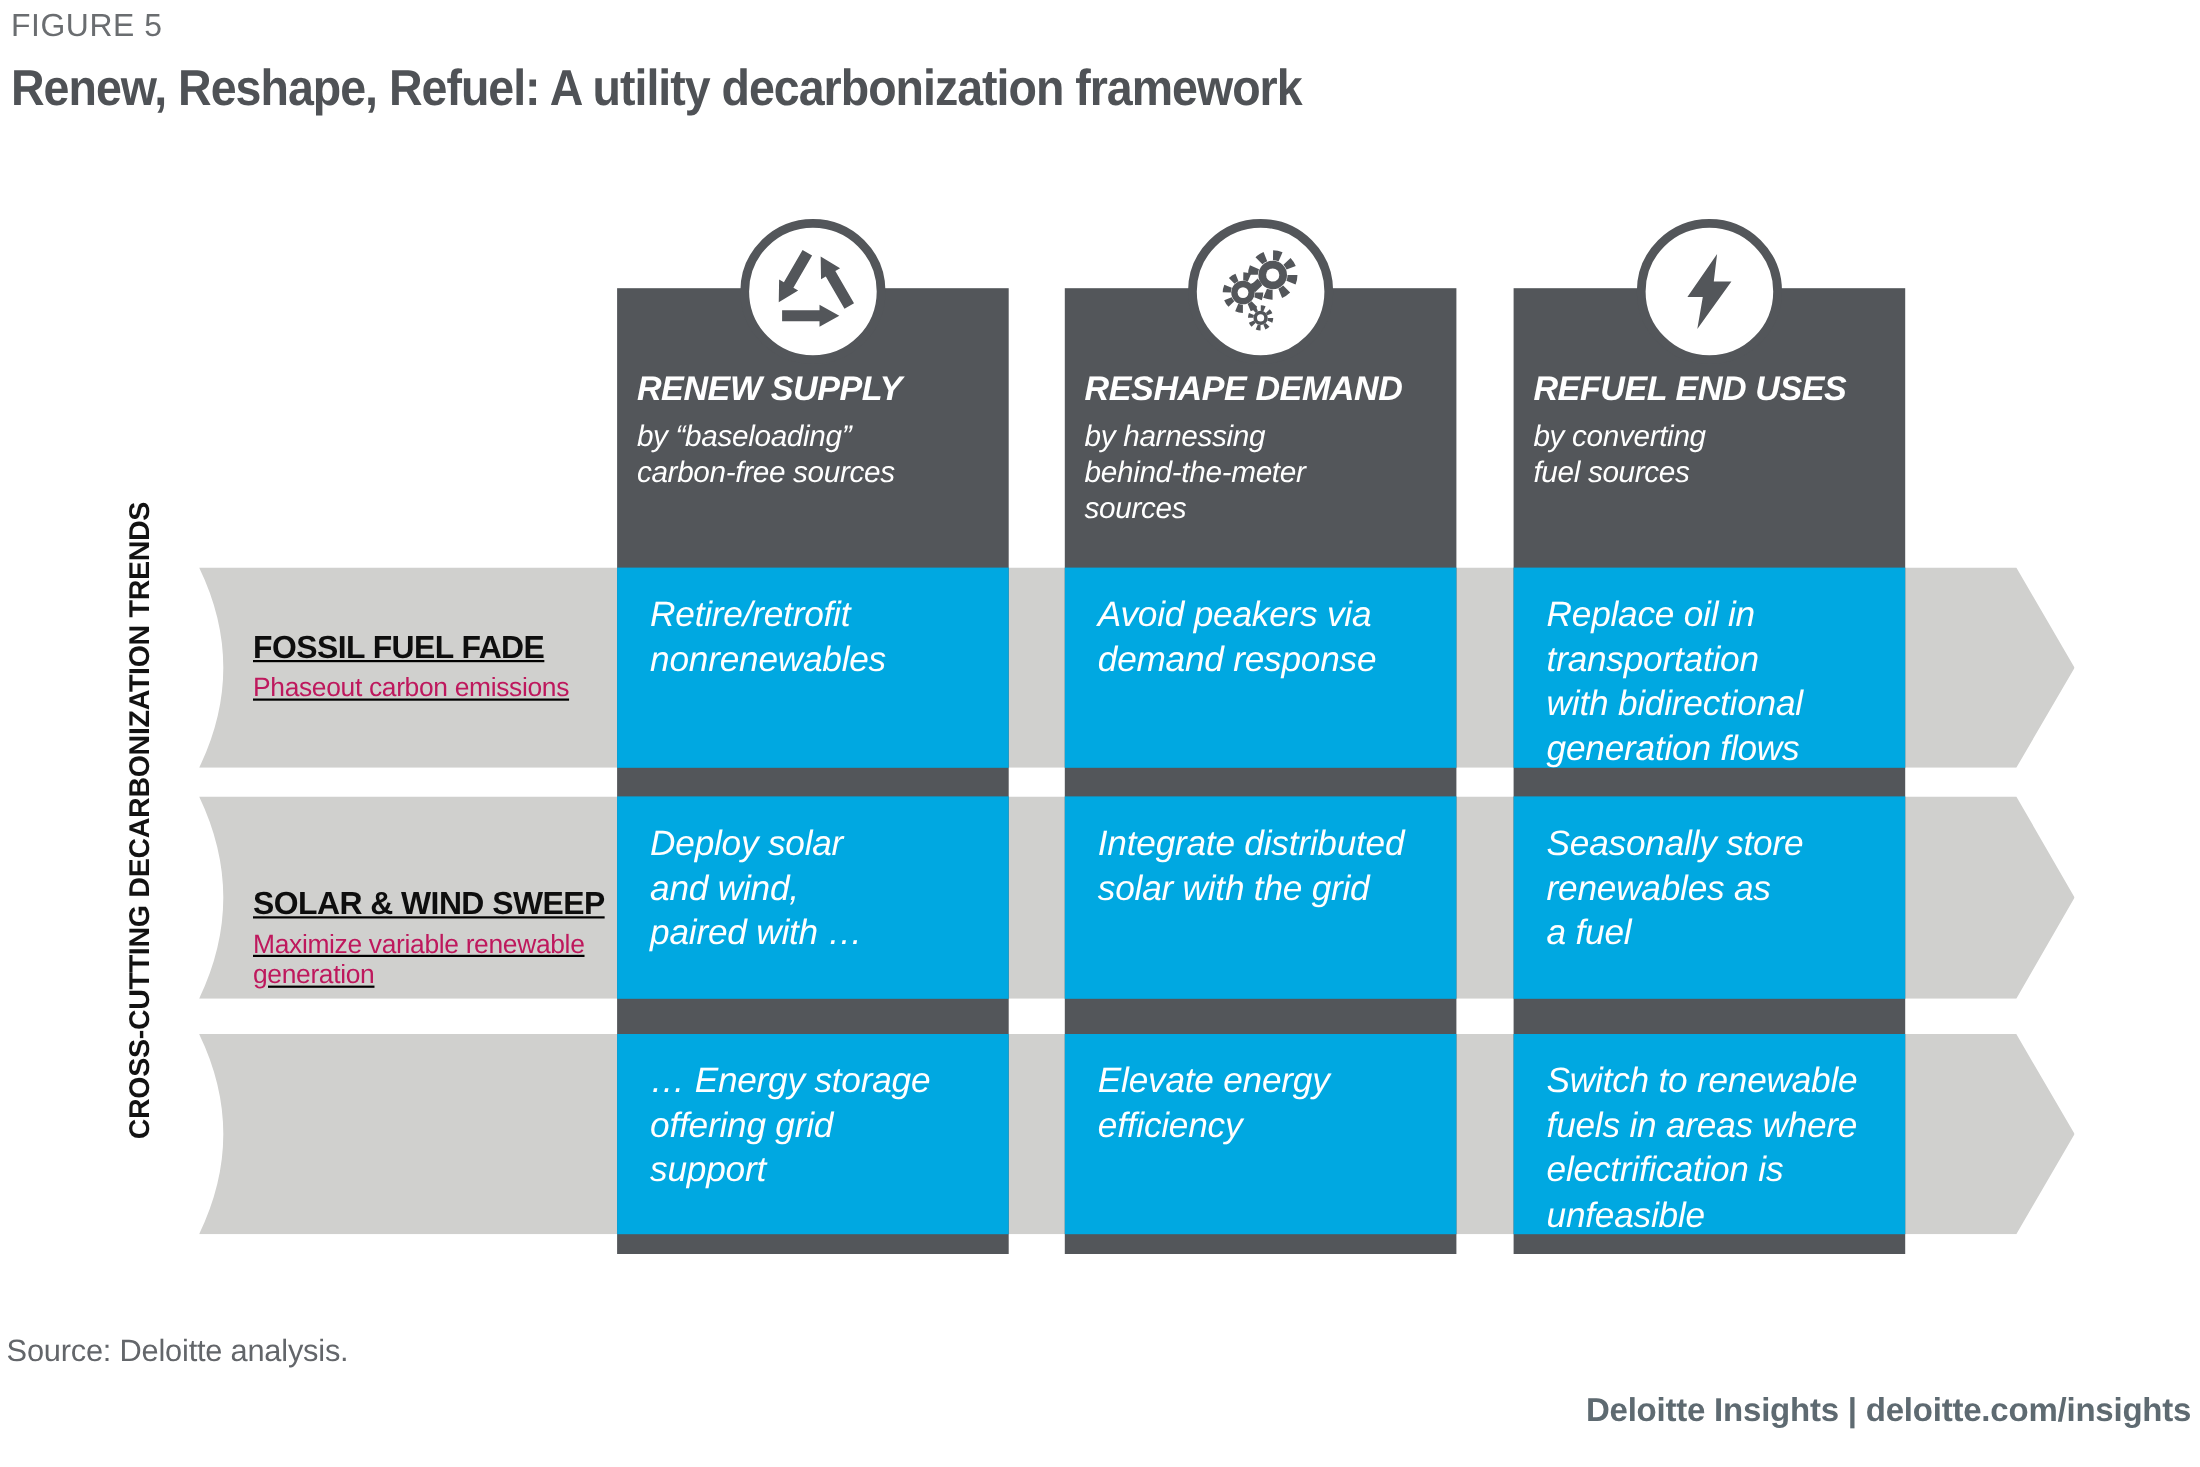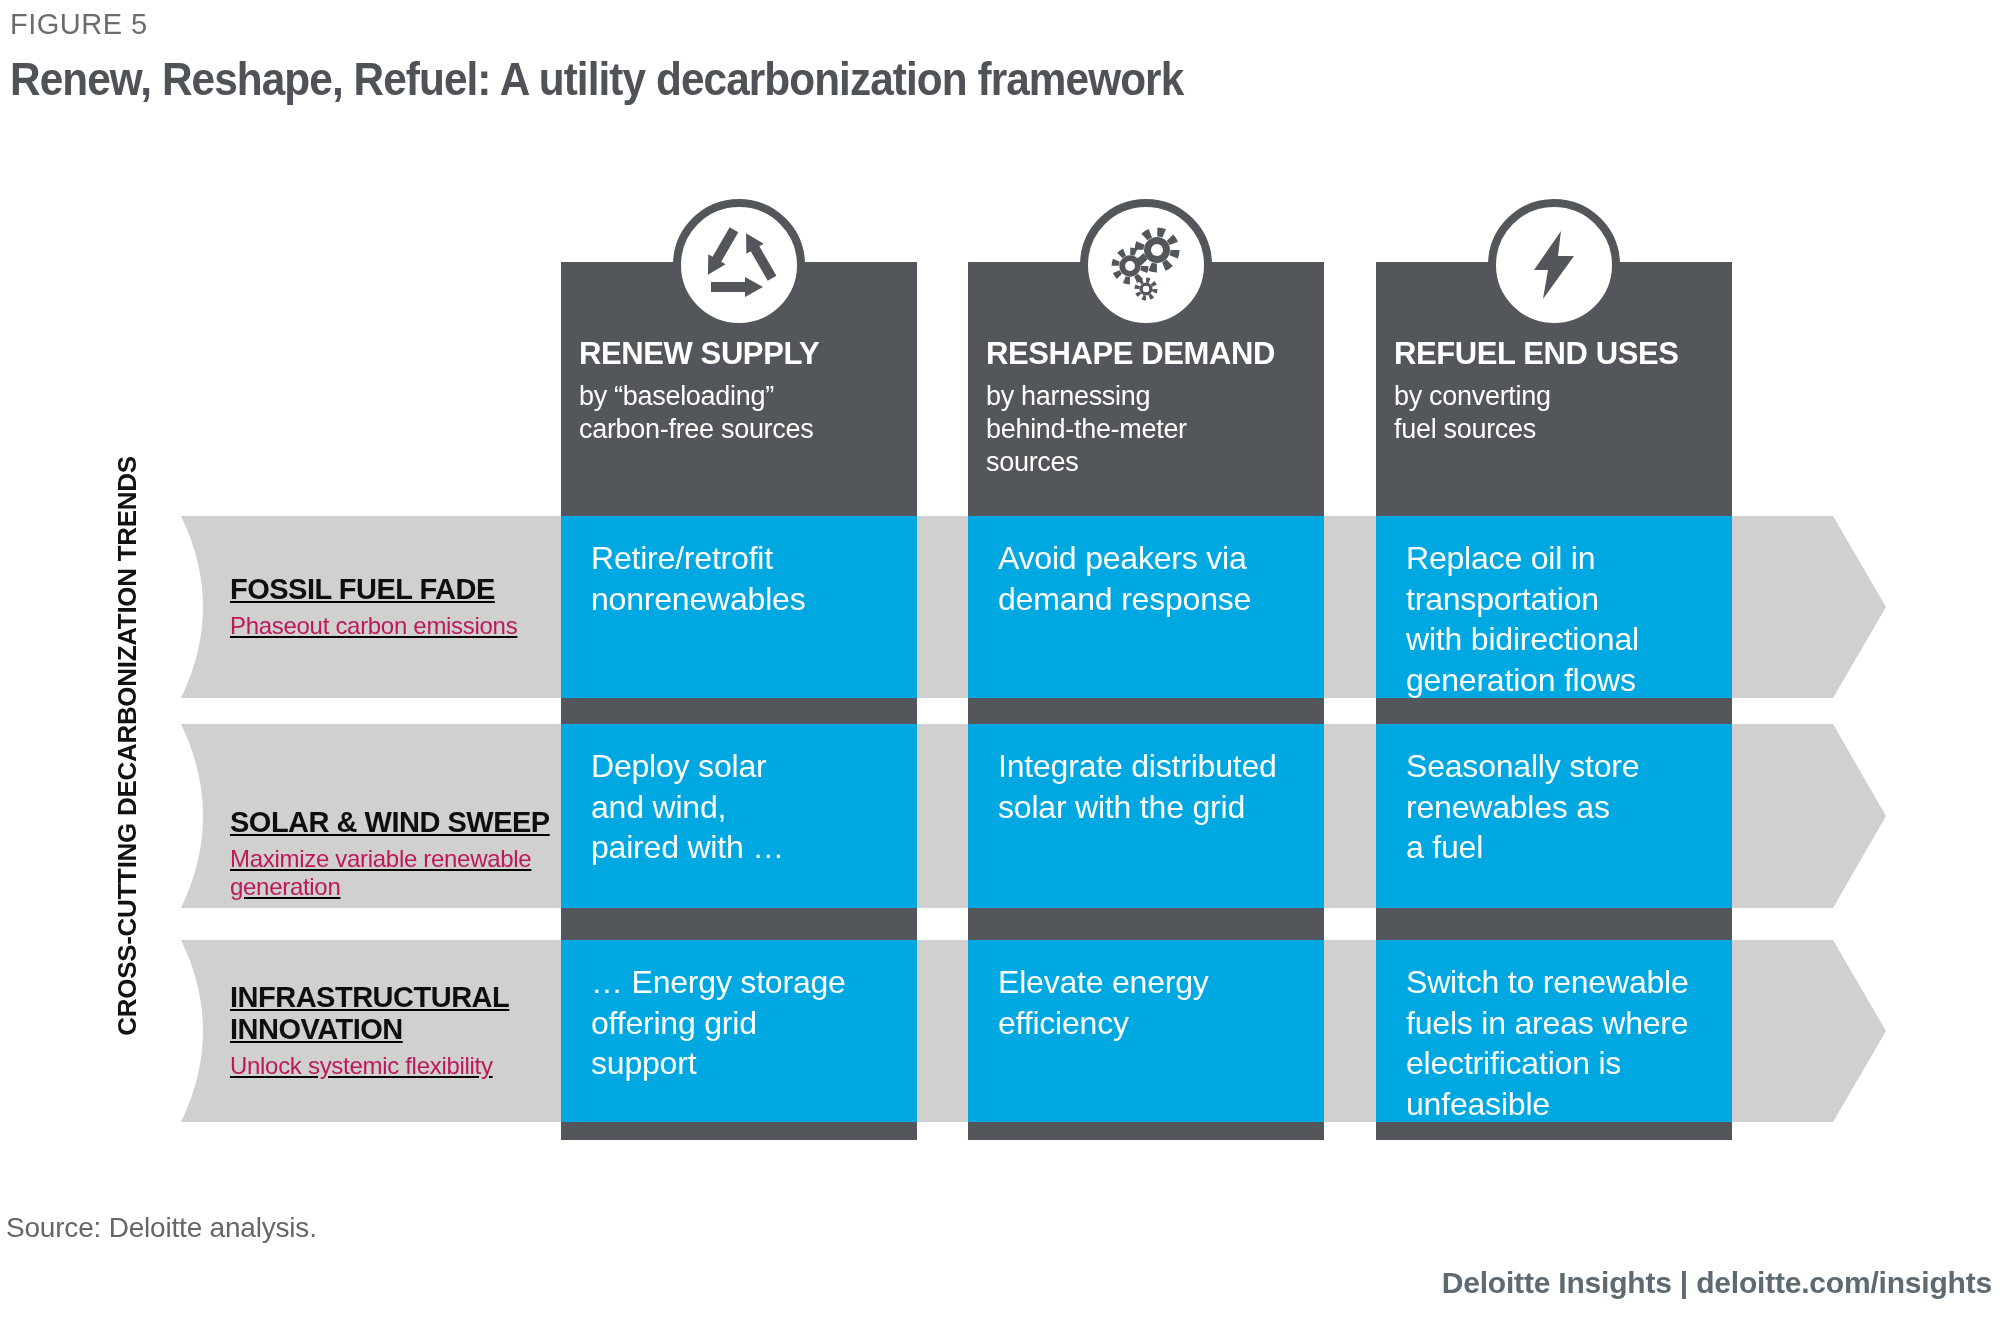--- a/index.html
+++ b/index.html
@@ -13,21 +13,21 @@
   .figure-title{
     position:absolute;left:10px;top:52px;font-size:46px;font-weight:700;color:#4f5256;
     letter-spacing:-1px;transform:scaleX(.92);transform-origin:left top;white-space:nowrap;
   }
   .axis-label{
     position:absolute;left:127px;top:746px;transform:translate(-50%,-50%) rotate(-90deg);
     font-size:26px;font-weight:700;color:#121212;letter-spacing:-.3px;white-space:nowrap;
   }
   .band{position:absolute;left:181px;}
   .column{
-    position:absolute;top:262px;width:356px;height:878px;background:#53565a;
+    position:absolute;top:262px;width:356px;height:878px;background:#53565a;font-style:italic;
   }
   .icon-circle{
     position:absolute;top:-63px;left:112px;width:116px;height:116px;border-radius:50%;
     background:#ffffff;border:8px solid #53565a;display:flex;align-items:center;justify-content:center;
   }
   .col-head{
     position:absolute;top:74px;left:18px;right:14px;color:#ffffff;
   }
   .col-head-title{
     font-size:31px;font-weight:700;letter-spacing:-.4px;margin-bottom:8px;white-space:nowrap;
@@ -168,22 +168,17 @@
 
   <div class="row-label" style="top:516px;height:182px">
     <div class="row-label-title">FOSSIL FUEL FADE</div>
     <div class="row-label-sub">Phaseout carbon emissions</div>
   </div>
   <div class="row-label" style="top:745px;height:218px">
     <div class="row-label-title">SOLAR &amp; WIND SWEEP</div>
     <div class="row-label-sub">Maximize variable renewable
 generation</div>
   </div>
-  <div class="row-label" style="top:940px;height:182px">
-    <div class="row-label-title">INFRASTRUCTURAL
-INNOVATION</div>
-    <div class="row-label-sub">Unlock systemic flexibility</div>
-  </div>
 
   <div class="source-note">Source: Deloitte analysis.</div>
   <div class="brand-line">Deloitte Insights | deloitte.com/insights</div>
 
 </div>
 
 </body></html>

